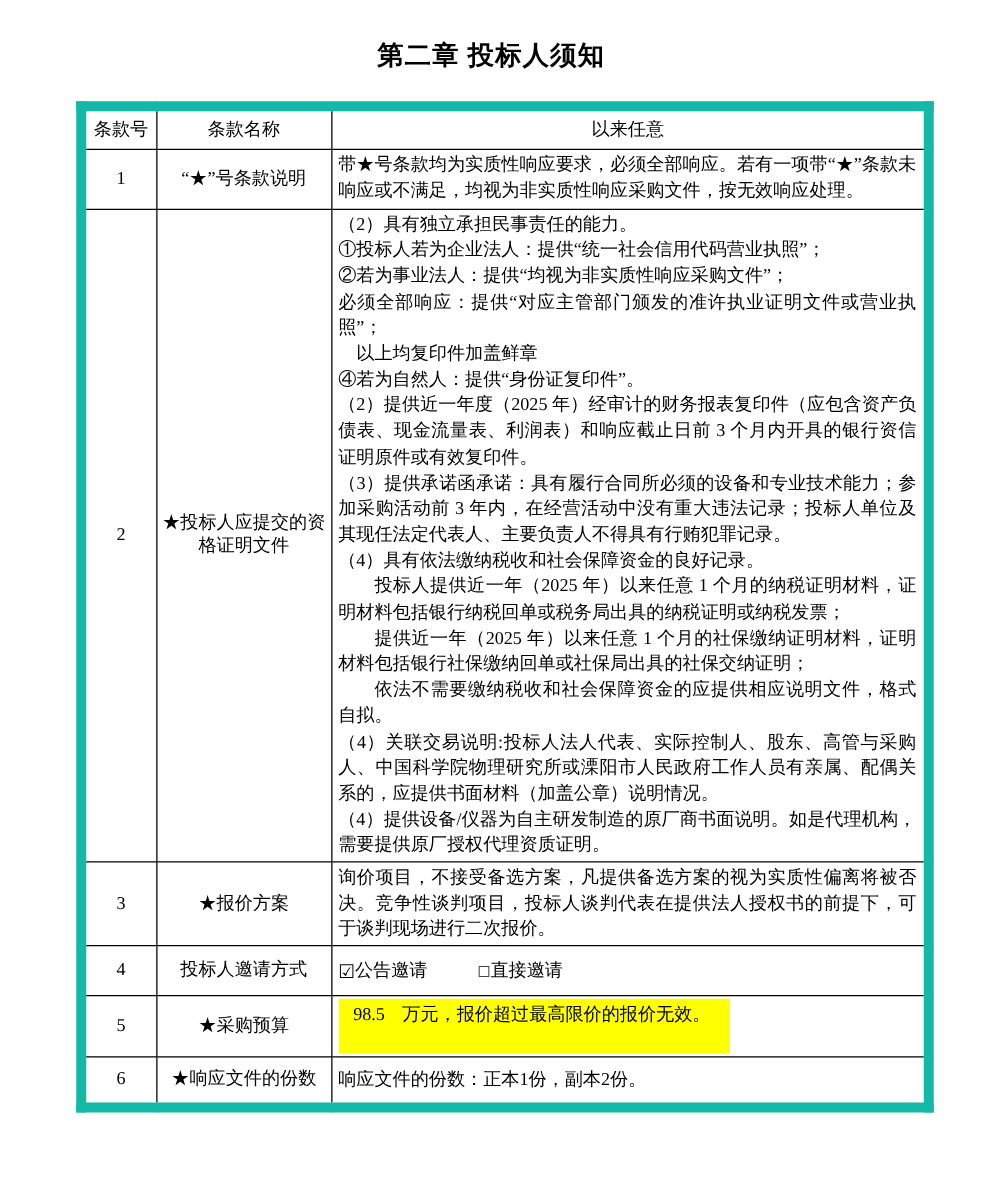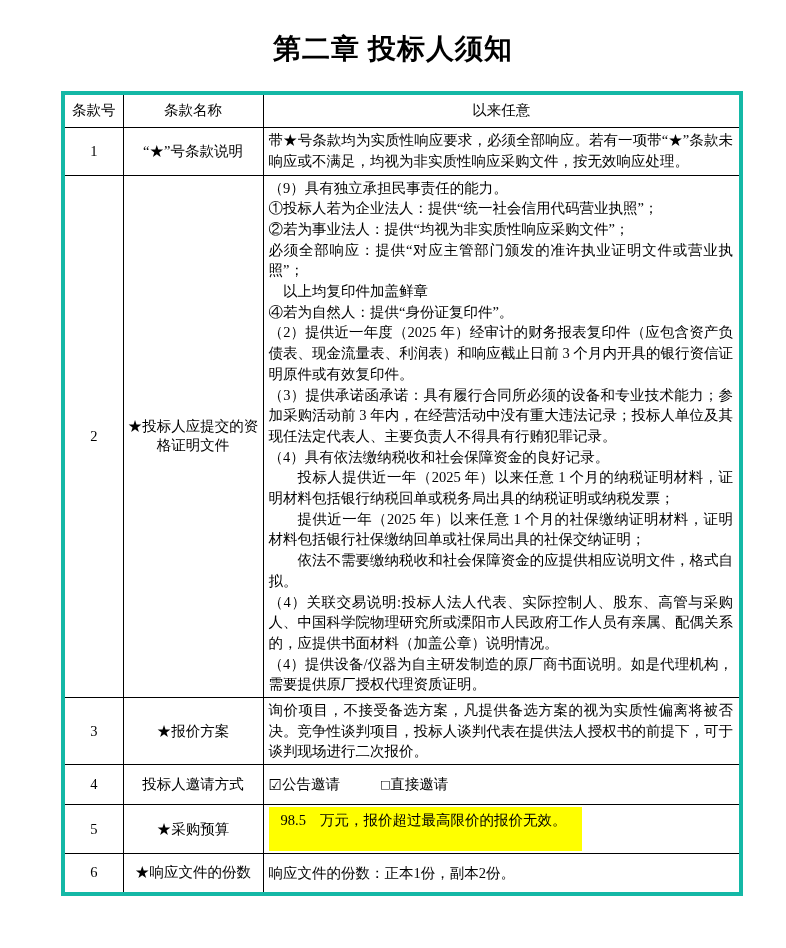--- a/index.html
+++ b/index.html
@@ -13,37 +13,37 @@
   .page {
     width: 786px;
     min-height: 948px;
     background: #ffffff;
     overflow: hidden;
   }
   .title {
     margin: 0;
     padding-top: 30px;
     text-align: center;
-    font-size: 28px;
+    font-size: 21px;
     font-weight: bold;
     letter-spacing: 1px;
     font-family: Liberation Serif, serif;
   }
   .subtitle {
     margin: 0;
     margin-top: 33px;
     text-align: center;
     font-size: 19px;
     font-weight: bold;
     letter-spacing: 1px;
   }
   table.notice {
     margin: 23px 0 0 61px;
     border-collapse: collapse;
-    border: 4px solid #14b8a6;
+    border: 8px solid #14b8a6;
     width: 678px;
     table-layout: fixed;
   }
   col.c1 { width: 60px; }
   col.c2 { width: 140px; }
   col.c3 { width: 478px; }
   th, td {
     border: 1px solid #000;
     padding: 1px 4px;
     font-size: 14.5px;
@@ -113,21 +113,21 @@
         <td class="name-cell">“★”号条款说明</td>
         <td class="desc-cell">
           <p>带★号条款均为实质性响应要求，必须全部响应。若有一项带“★”条款未响应或不满足，均视为非实质性响应采购文件，按无效响应处理。</p>
         </td>
       </tr>
 
       <tr class="r2">
         <td class="no-cell">2</td>
         <td class="name-cell">★投标人应提交的资格证明文件</td>
         <td class="desc-cell">
-          <p>（9）具有独立承担民事责任的能力。</p>
+          <p>（2）具有独立承担民事责任的能力。</p>
           <p>①投标人若为企业法人：提供“统一社会信用代码营业执照”；</p>
           <p>②若为事业法人：提供“均视为非实质性响应采购文件”；</p>
           <p>必须全部响应：提供“对应主管部门颁发的准许执业证明文件或营业执照”；</p>
           <p class="indent-1">以上均复印件加盖鲜章</p>
           <p>④若为自然人：提供“身份证复印件”。</p>
           <p>（2）提供近一年度（2025 年）经审计的财务报表复印件（应包含资产负债表、现金流量表、利润表）和响应截止日前 3 个月内开具的银行资信证明原件或有效复印件。</p>
           <p>（3）提供承诺函承诺：具有履行合同所必须的设备和专业技术能力；参加采购活动前 3 年内，在经营活动中没有重大违法记录；投标人单位及其现任法定代表人、主要负责人不得具有行贿犯罪记录。</p>
           <p>（4）具有依法缴纳税收和社会保障资金的良好记录。</p>
           <p class="indent-2">投标人提供近一年（2025 年）以来任意 1 个月的纳税证明材料，证明材料包括银行纳税回单或税务局出具的纳税证明或纳税发票；</p>
           <p class="indent-2">提供近一年（2025 年）以来任意 1 个月的社保缴纳证明材料，证明材料包括银行社保缴纳回单或社保局出具的社保交纳证明；</p>

